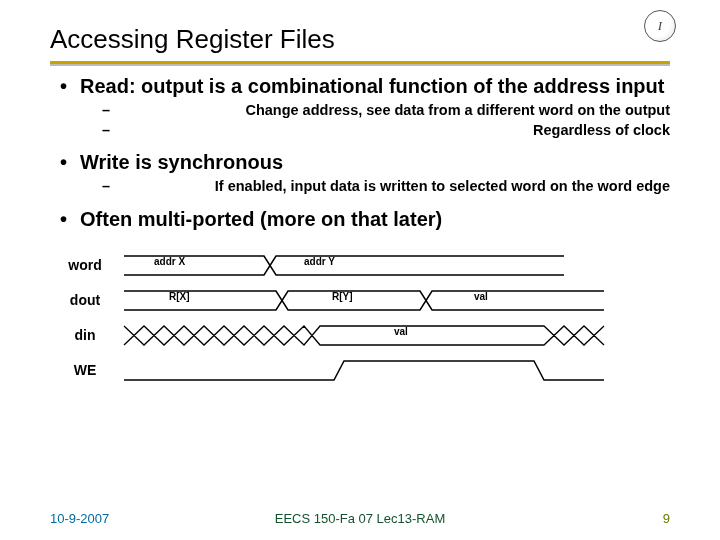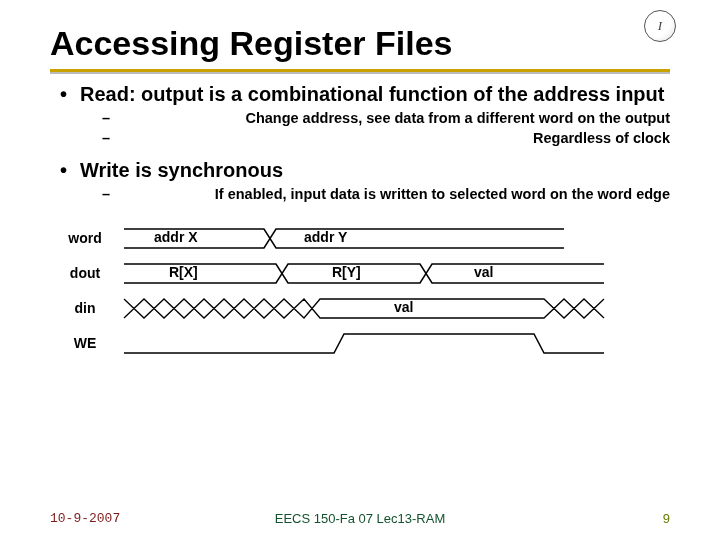--- a/index.html
+++ b/index.html
@@ -9,22 +9,22 @@
     background: #fff;
     font-family: Arial, Helvetica, sans-serif;
     position: relative;
     color: #000;
   }
   .slide {
     padding: 18px 50px 10px 50px;
   }
   .title-row { position: relative; }
   .title {
-    font-size: 34px;
-    font-weight: bold;
+    font-size: 26px;
+    font-weight: normal;
     color: #000;
     padding-top: 6px;
   }
   .logo {
     position: absolute;
     top: -8px; right: -6px;
     width: 32px; height: 32px;
     border: 1.5px solid #555;
     border-radius: 50%;
     display: flex;
@@ -87,30 +87,29 @@
     text-align: center;
   }
   .twave {
     position: relative;
     width: 500px;
     height: 100%;
   }
   .twave svg { position:absolute; inset:0; }
   .seglabel {
     position: absolute;
-    font-size: 14px;
+    font-size: 10px;
     font-weight: bold;
     top: 8px;
   }
   .footer-left {
     position: absolute;
     bottom: 14px; left: 50px;
     font-size: 13px;
-    color: #7f1d1d;
-    font-family: Liberation Mono, monospace;
+    color: #0369a1;
   }
   .footer-center {
     position: absolute;
     bottom: 14px; left: 0; right: 0;
     text-align: center;
     font-size: 13px;
     color: #14532d;
   }
   .footer-right {
     position: absolute;
@@ -138,20 +137,23 @@
         <li>Change address, see data from a different word on the output</li>
         <li>Regardless of clock</li>
       </ul>
     </li>
     <li>
       <span>Write is synchronous</span>
       <ul class="sub">
         <li>If enabled, input data is written to selected word on the word edge</li>
       </ul>
     </li>
+    <li>
+      <span>Often multi-ported (more on that later)</span>
+    </li>
   </ul>
 
   <div class="timing">
 
 
     <div class="trow">
       <div class="tlabel">word</div>
       <div class="twave">
         <svg viewBox="0 0 500 35">
           <path d="M10 8 L150 8 L162 27 L450 27 M10 27 L150 27 L162 8 L450 8" stroke="#000" stroke-width="1.5" fill="none"></path>

